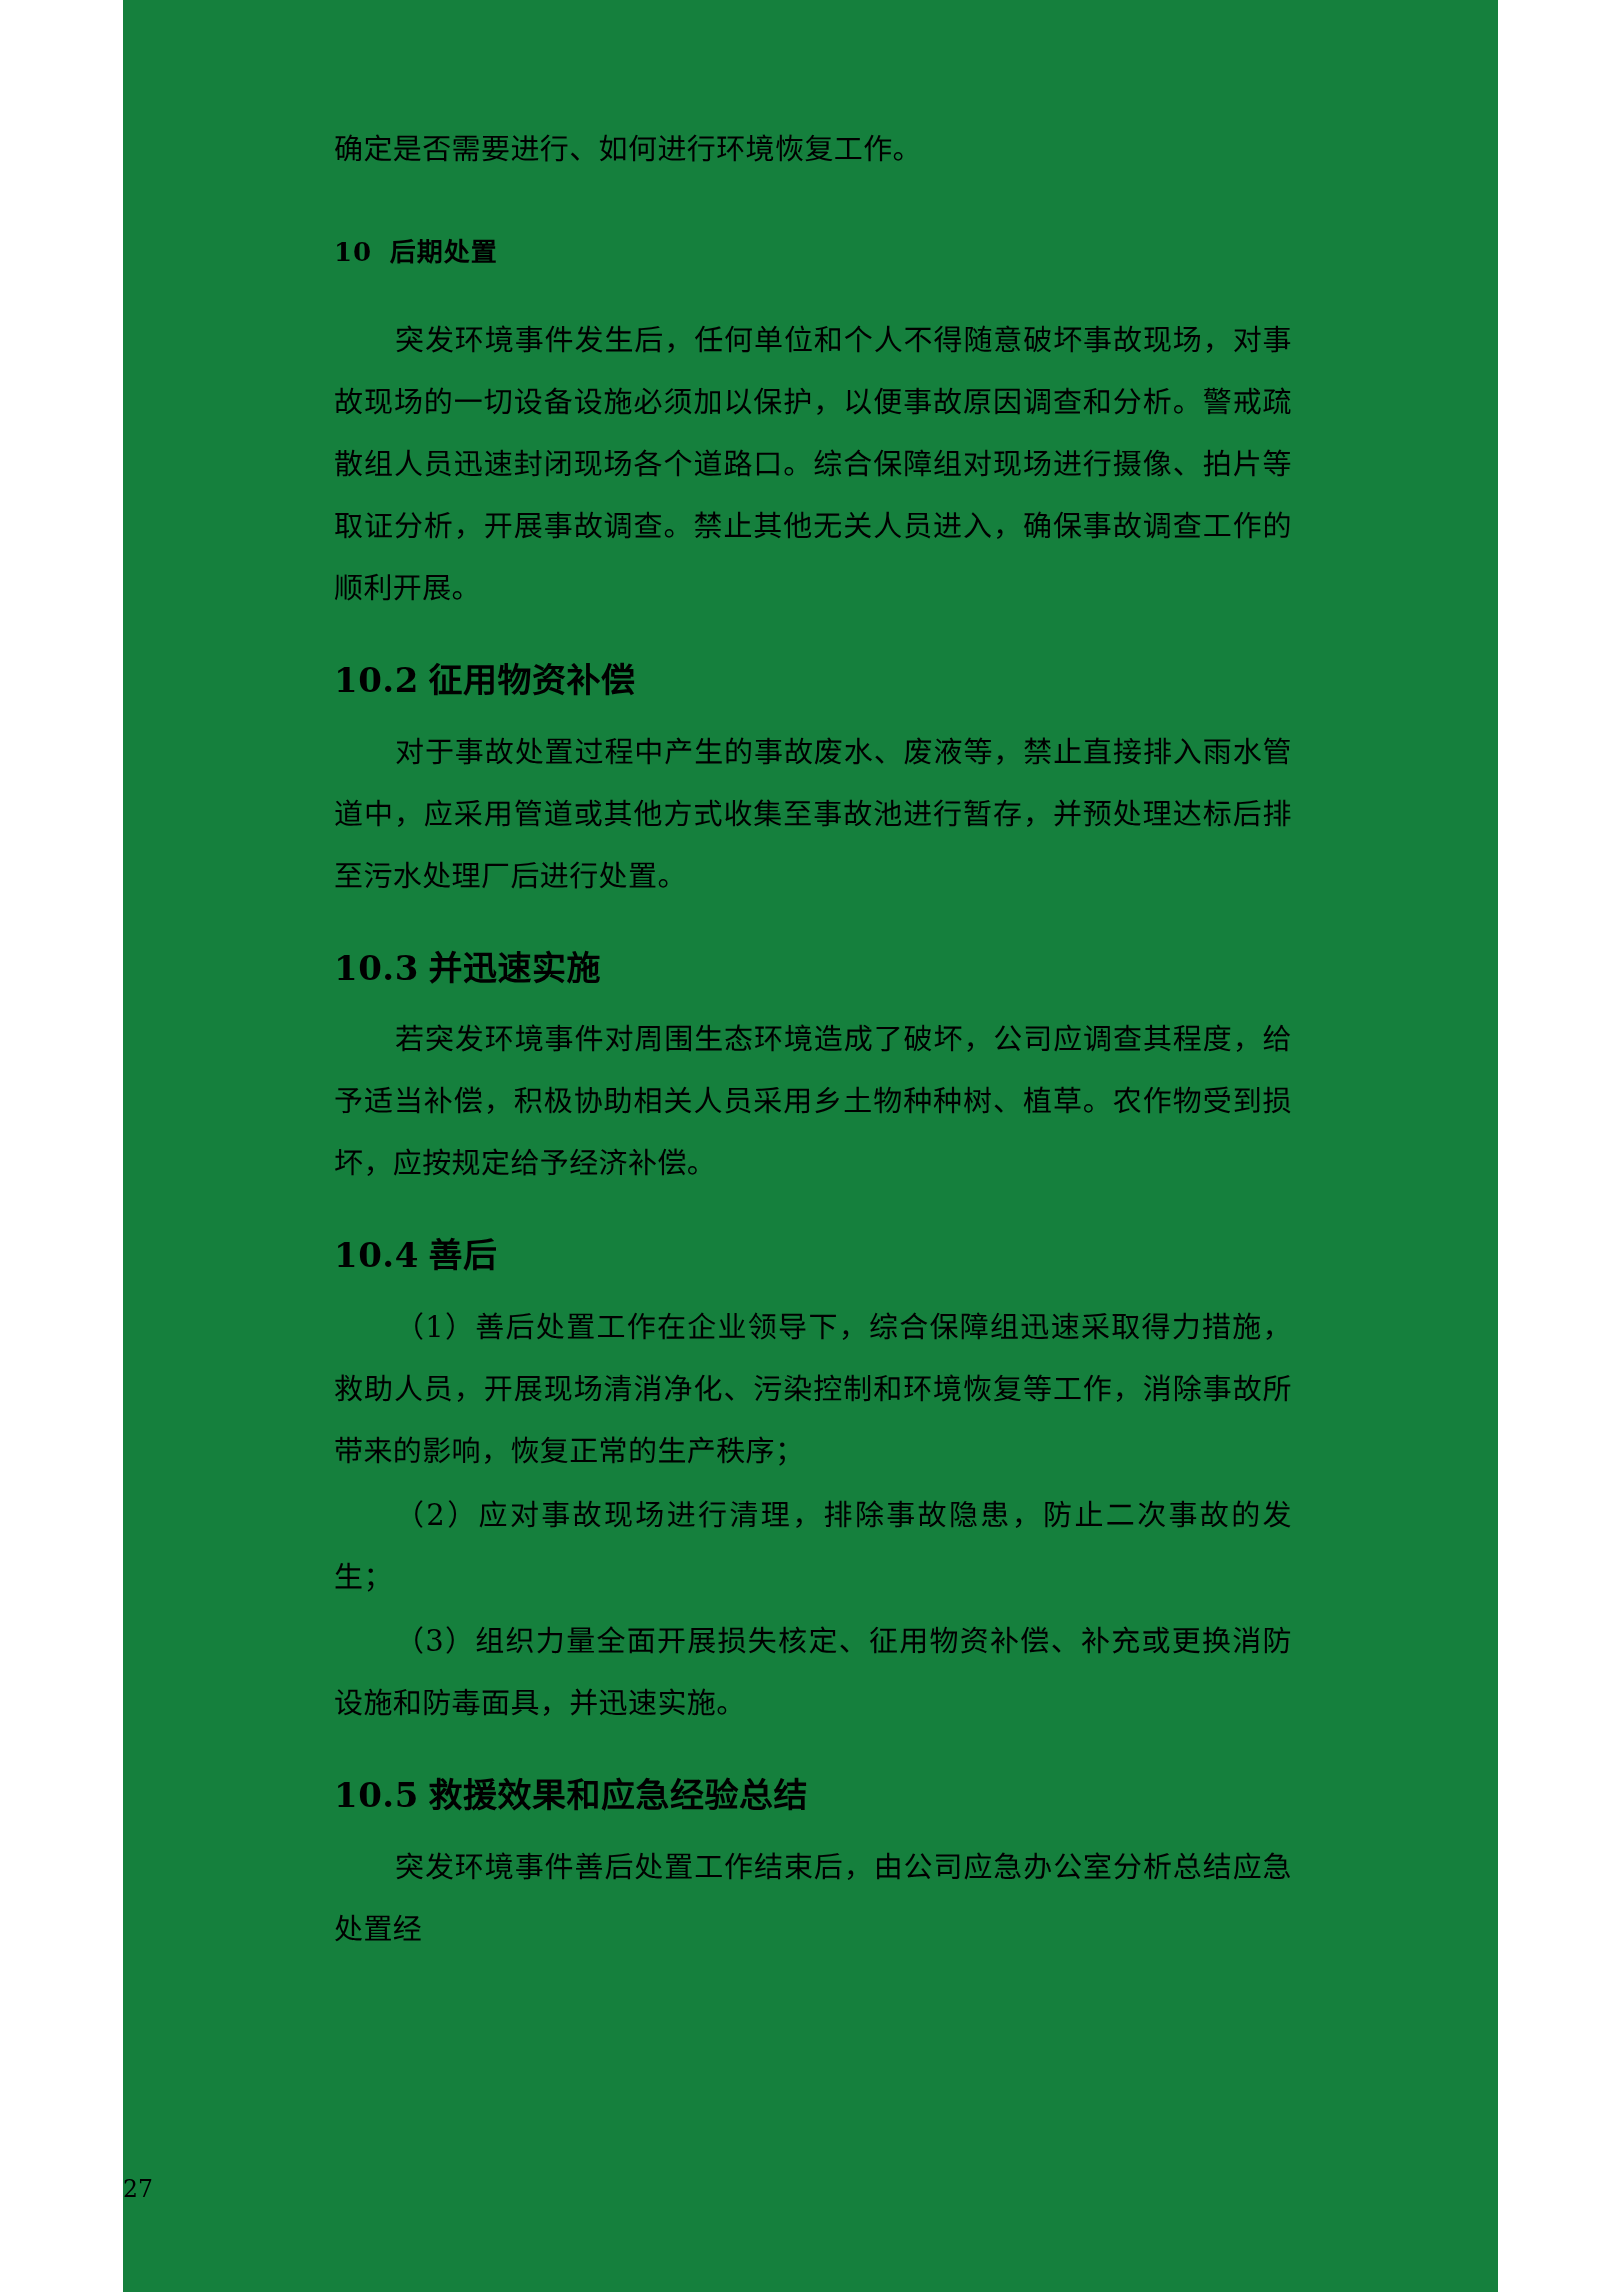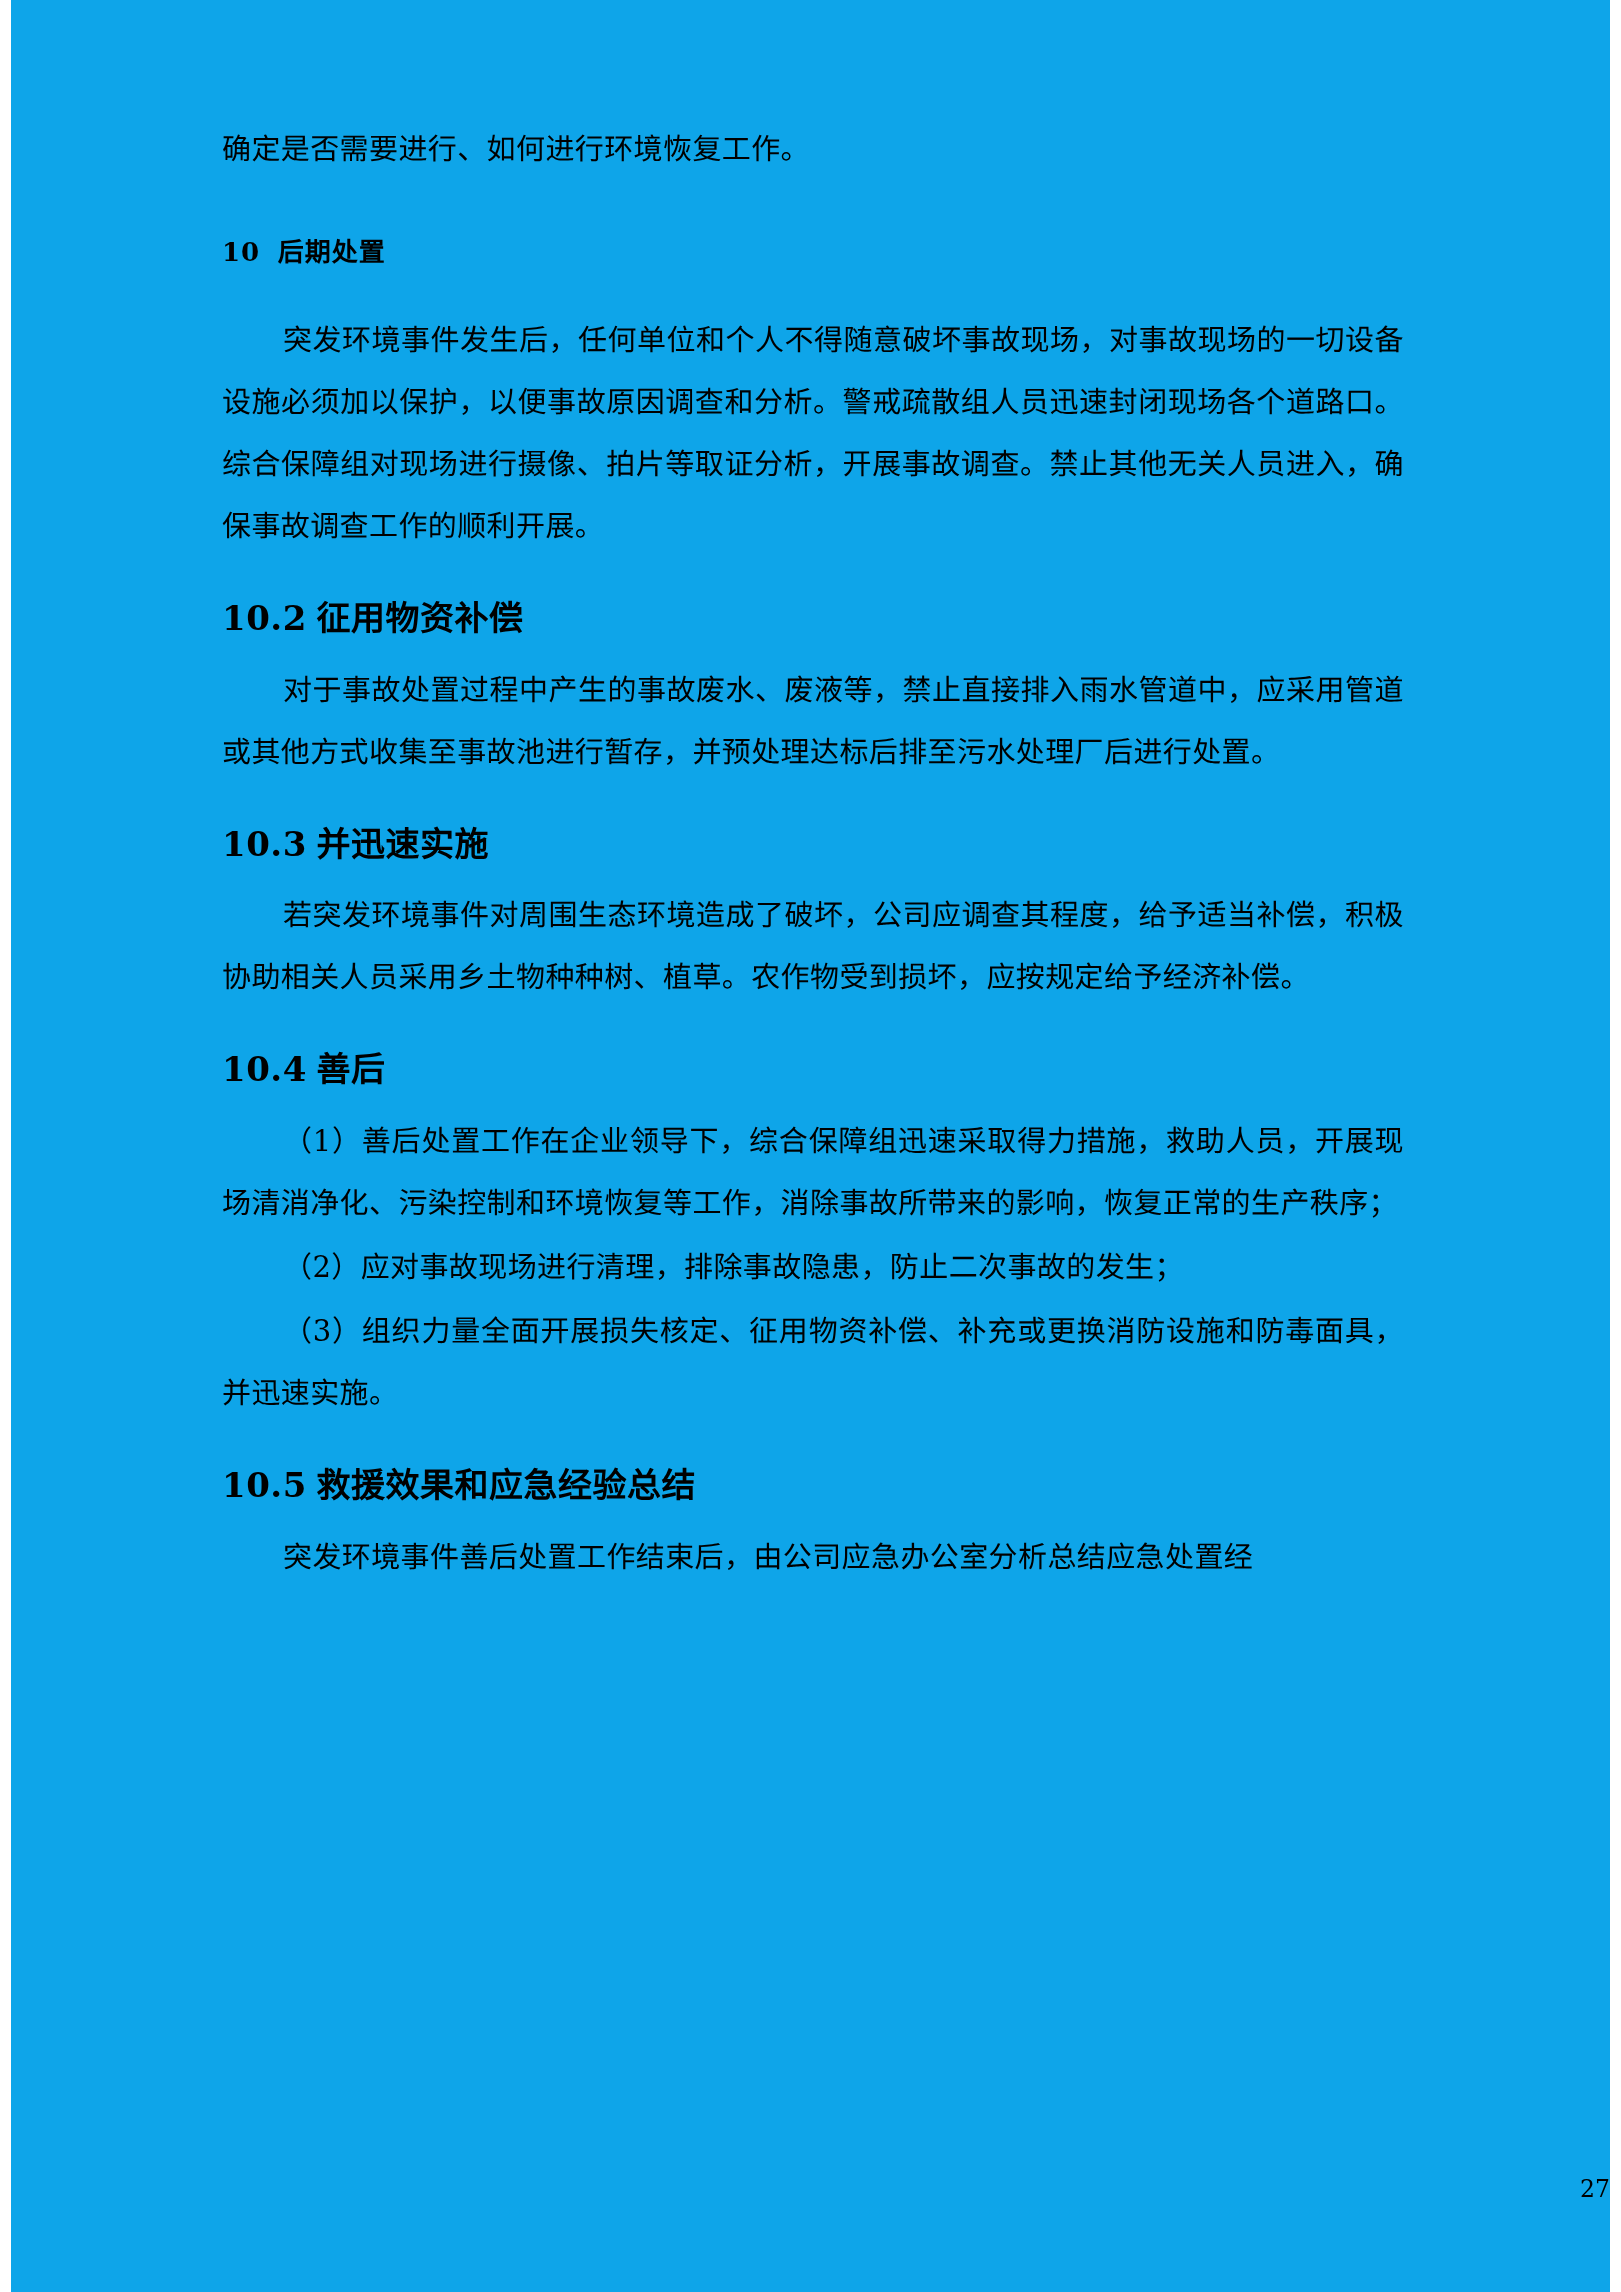--- a/index.html
+++ b/index.html
@@ -2,24 +2,24 @@
 <html lang="zh-CN"><head>
 <meta charset="utf-8">
 <style>
   html, body {
     margin: 0;
     padding: 0;
     background: #ffffff;
   }
   .page {
     position: relative;
-    width: 1599px;
+    width: 1375px;
     height: 2293px;
     margin: 0 auto;
-    background: #0ea5e9;
+    background: #15803d;
     box-sizing: border-box;
     padding: 118px 206px 59px 211px;
     font-family: "DejaVu Serif", "Liberation Serif", serif;
     color: #000000;
   }
   .content {
     position: relative;
   }
   p.body-text {
     margin: 0 0 2px 0;
@@ -54,21 +54,21 @@
     font-family: "DejaVu Serif", "Liberation Serif", serif;
     font-weight: bold;
   }
   h1.h-1 .gap { display: inline-block; width: 17.6px; }
   h2.h-2 .gap { display: inline-block; width: 9.8px; }
   .page-number {
     position: absolute;
     left: 0;
     right: 0;
     bottom: 90px;
-    text-align: right;
+    text-align: left;
     font-size: 23.5px;
     font-family: "DejaVu Serif", "Liberation Serif", serif;
     color: #000;
   }
 </style>
 </head>
 <body>
 
 <div class="page">
   <div class="content">

